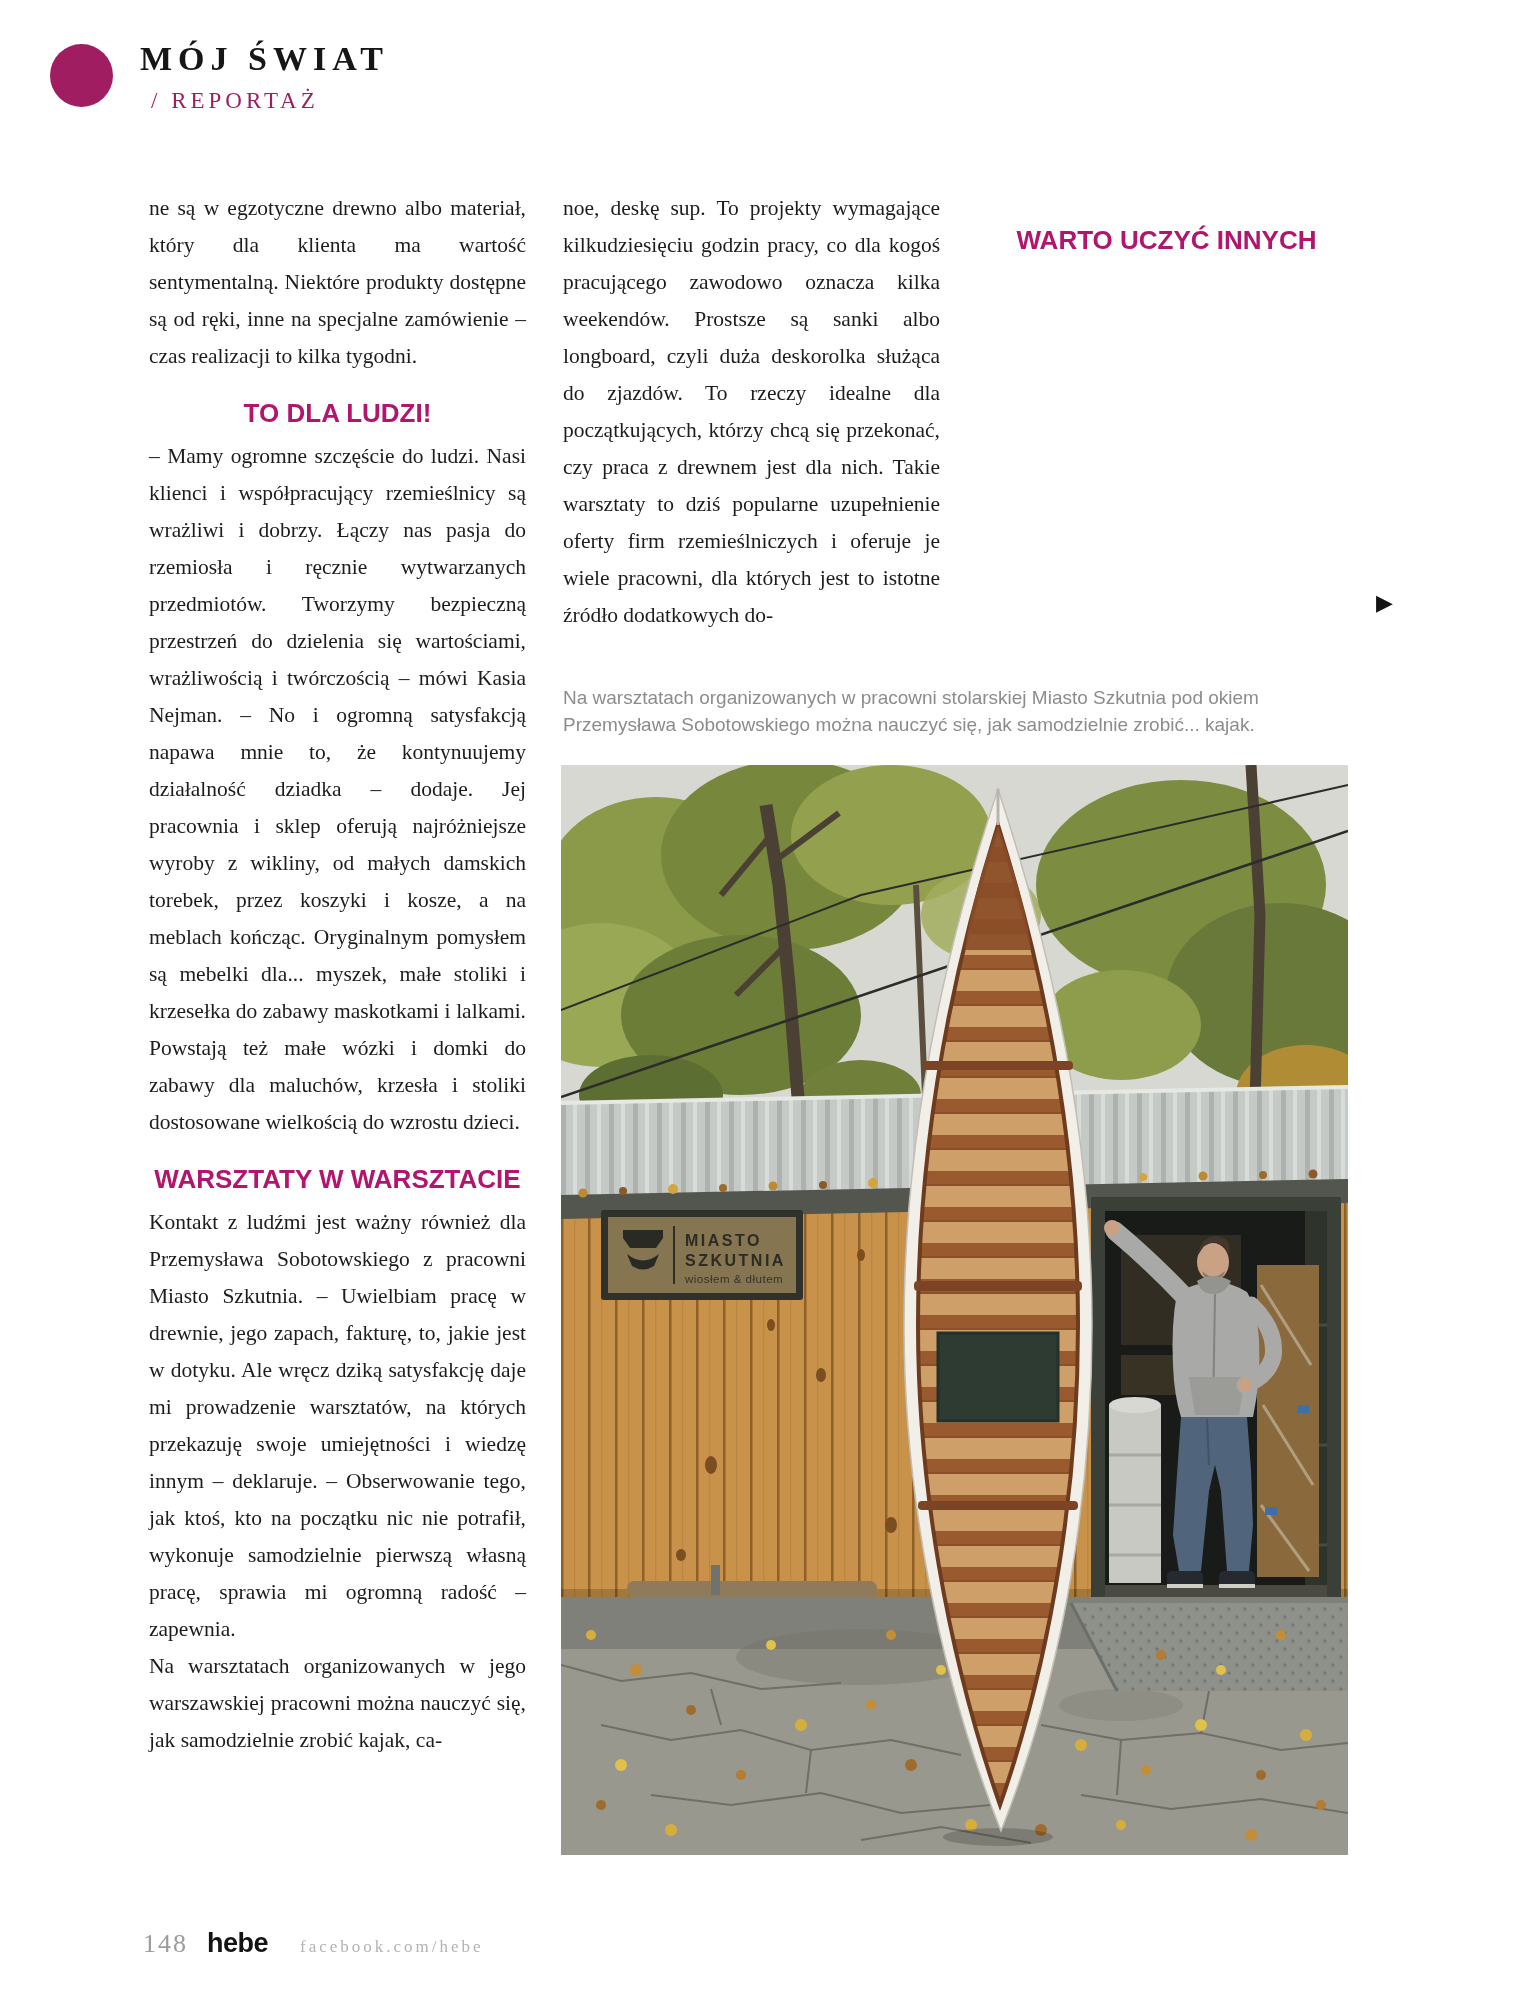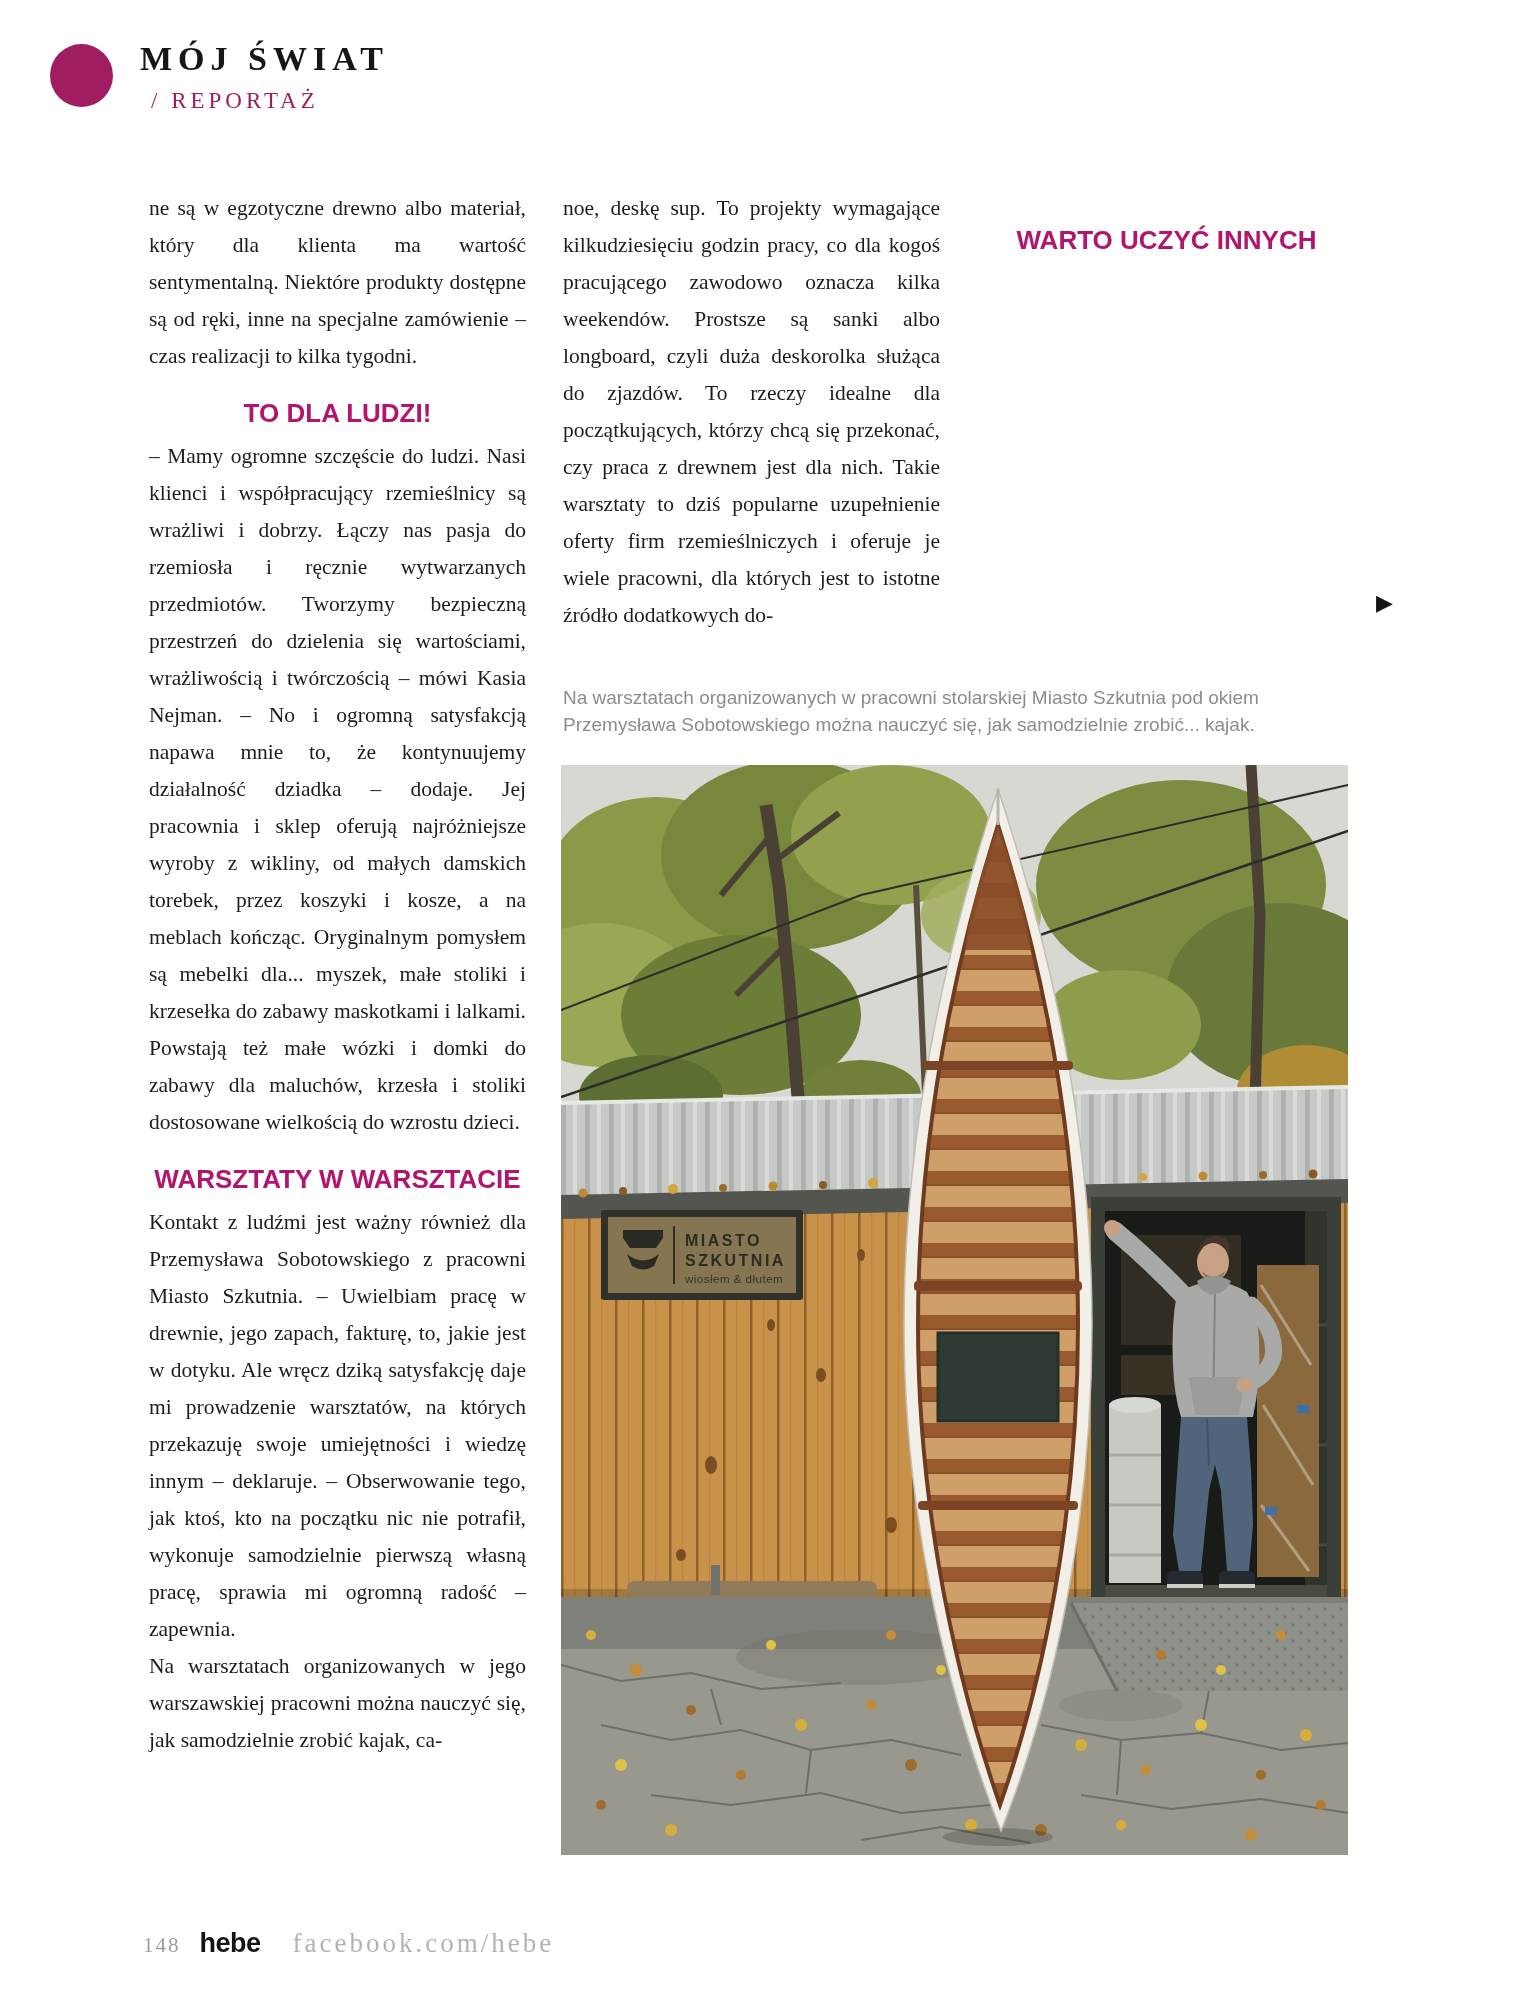--- a/index.html
+++ b/index.html
@@ -19,25 +19,25 @@
         text-align:center;color:#b1156d;margin:22px 0 9px 0;}
   .col-3 h2{margin:34px 0 13px 0;}
   .continuation-arrow{position:absolute;left:1376px;top:592px;font-size:22px;color:#141414;
         font-family:"DejaVu Sans",sans-serif;line-height:22px;}
   
   .photo-caption{position:absolute;left:563px;top:684px;width:737px;
         font-family:"Liberation Sans",sans-serif;font-size:19px;line-height:27px;color:#8c8c8c;}
   .photo{position:absolute;left:561px;top:765px;width:787px;height:1090px;}
   
   .footer{position:absolute;left:143px;top:1928px;white-space:nowrap;}
-  .footer .page-number{display:inline-block;font-size:21px;color:#9c9c9c;letter-spacing:2px;
+  .footer .page-number{display:inline-block;font-size:26px;color:#9c9c9c;letter-spacing:2px;
         font-family:"Liberation Serif",serif;vertical-align:baseline;}
   .footer .magazine-logo{display:inline-block;margin-left:15px;font-family:"Liberation Sans",sans-serif;
         font-weight:700;font-size:27px;letter-spacing:-0.5px;color:#141414;vertical-align:baseline;}
-  .footer .facebook-url{display:inline-block;margin-left:28px;font-size:27px;letter-spacing:3px;
+  .footer .facebook-url{display:inline-block;margin-left:28px;font-size:17px;letter-spacing:3px;
         color:#b5b2b0;font-family:"Liberation Serif",serif;vertical-align:baseline;}
   svg text{font-family:"Liberation Sans",sans-serif;}
 </style>
 </head>
 <body>
 
 <div class="page">
 
   <div class="brand-dot"></div>
   <div class="section-title">MÓJ ŚWIAT</div>

